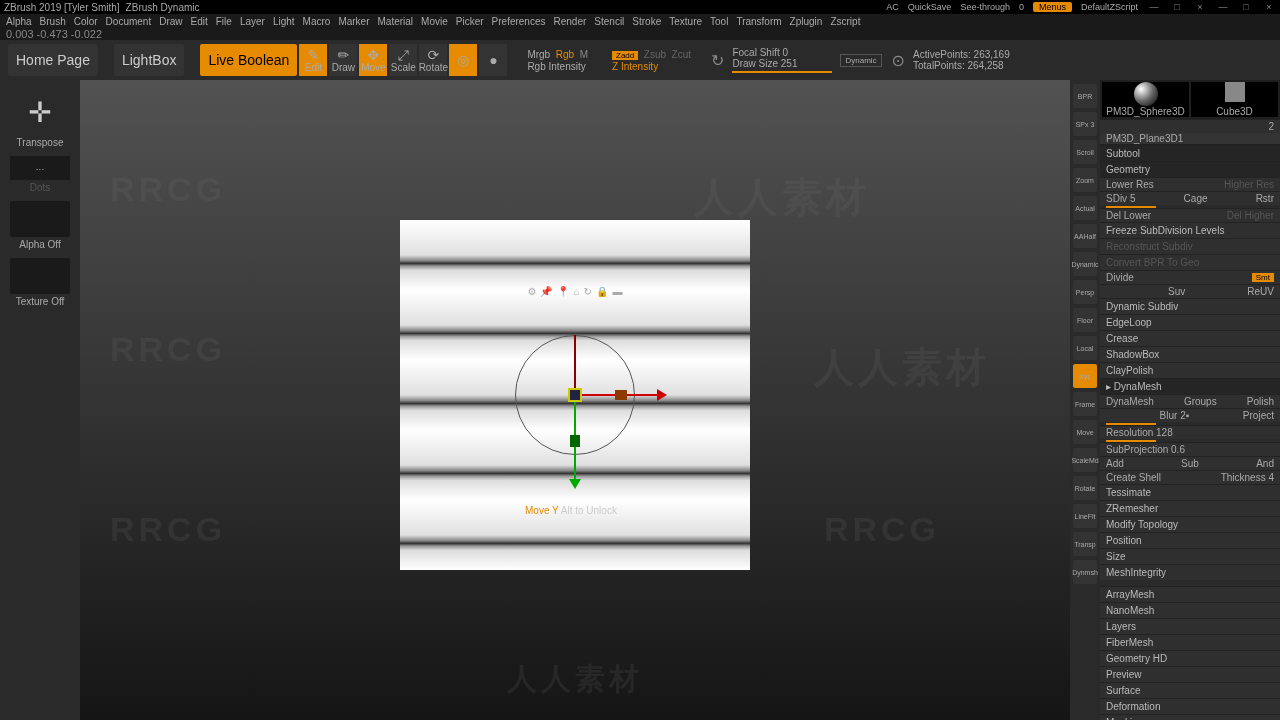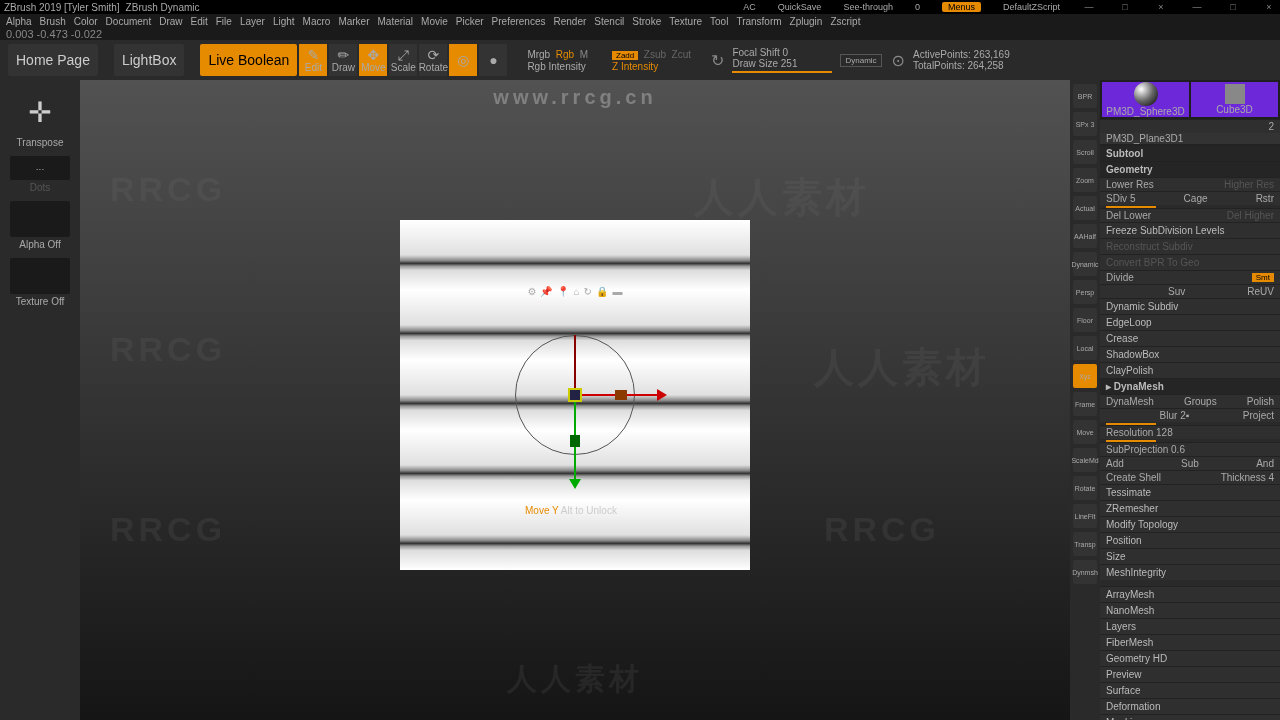--- a/index.html
+++ b/index.html
@@ -1,19 +1,19 @@
 <!DOCTYPE html>
 <html><head>
 <meta charset="utf-8">
 <style>
 *{margin:0;padding:0;box-sizing:border-box;font-family:Tahoma,Arial,sans-serif;font-size:10px;color:#aaa;user-select:none}
 body{background:#2a2a2a;width:1280px;height:720px;overflow:hidden;position:relative}
 .titlebar{height:14px;background:#000;display:flex;align-items:center;padding:0 4px;font-size:9px;color:#999}
 .titlebar .tseg{margin-right:6px}
-.titlebar .right{margin-left:auto;display:flex;gap:22px;align-items:flex-start}
+.titlebar .right{margin-left:auto;display:flex;gap:9px;align-items:flex-start}
 .titlebar .right span{font-size:9px}
 .menus-btn{background:#e68a00;color:#000;padding:0 6px;border-radius:2px}
 .wbtn{width:14px;text-align:center;color:#888}
 .menubar{height:14px;background:#1a1a1a;display:flex;gap:8px;padding:0 6px;align-items:center;font-size:9px;color:#888}
 .coord{height:12px;font-size:11px;color:#888;padding:0 6px;background:#1a1a1a}
 .toolbar{height:40px;background:#2a2a2a;display:flex;align-items:center;padding:0 8px;gap:2px}
 .toolbtn{height:32px;padding:0 8px;background:#333;border-radius:2px;display:flex;align-items:center;justify-content:center;font-size:14px;color:#ccc}
 .toolbtn.active{background:#e68a00;color:#000}
 .iconbtn{width:28px;height:32px;background:#333;display:flex;flex-direction:column;align-items:center;justify-content:center;font-size:8px}
 .iconbtn.active{background:#e68a00;color:#000}
@@ -49,24 +49,24 @@
 .g-center{position:absolute;width:14px;height:14px;left:-7px;top:-7px;background:#224;border:2px solid #cc0}
 .g-hint{position:absolute;bottom:-120px;left:-50px;font-size:11px;white-space:nowrap}
 .g-hint .h1{color:#e68a00}
 .g-hint .h2{color:#ccc}
 .icon-row{position:absolute;left:50%;top:66px;transform:translateX(-50%);display:flex;gap:4px;color:#222;font-size:12px}
 .sidepanel{width:30px;background:#2a2a2a;display:flex;flex-direction:column;gap:4px;padding:4px 2px;align-items:center}
 .sp-btn{width:24px;height:24px;background:#333;border-radius:2px;display:flex;align-items:center;justify-content:center;font-size:12px}
 .sp-btn.active{background:#e68a00;color:#000}
 .rightpanel{width:180px;background:#2a2a2a;display:flex;flex-direction:column;font-size:9px;overflow:hidden}
 .rp-tools{display:flex;height:50px;gap:2px;padding:2px;background:#1f1f1f}
-.rp-tool{flex:1;background:#6d28d9;display:flex;flex-direction:column;align-items:center;justify-content:center;font-size:8px}
+.rp-tool{flex:1;background:#000000;display:flex;flex-direction:column;align-items:center;justify-content:space-between;font-size:8px}
 .rp-subtool{height:14px;background:#333;padding:0 6px;display:flex;align-items:center;border-bottom:1px solid #222}
 .rp-section{padding:1px 6px;background:#2f2f2f;border-top:1px solid #222;color:#bbb;line-height:13px}
-.rp-section.hdr{background:#252525;font-weight:bold}
+.rp-section.hdr{background:#252525;font-weight:normal}
 .rp-row{display:flex;justify-content:space-between;align-items:center;padding:1px 6px;background:#2f2f2f;border-top:1px solid #222}
 .rp-row .dim{color:#555}
 .rp-slider{height:2px;background:#e68a00;width:50px;margin-top:1px}
 .orange-tag{background:#e68a00;color:#000;padding:0 4px;font-size:8px}
 </style>
 </head>
 <body>
 
 <div class="titlebar">
   <span class="tseg">ZBrush 2019 [Tyler Smith]</span>
@@ -187,21 +187,20 @@
       <div class="lp-box"></div>
       <span>Alpha Off</span>
     </div>
     <div class="lp-item">
       <div class="lp-box"></div>
       <span>Texture Off</span>
     </div>
   </div>
 
   <div class="canvas">
-    <div class="wm" style="top:6px;left:50%;transform:translateX(-50%);font-size:20px;color:rgba(200,200,200,.4)">www.rrcg.cn</div>
     <div class="wm" style="top:90px;left:30px">RRCG</div>
     <div class="wm" style="top:90px;right:200px;font-size:40px">人人素材</div>
     <div class="wm" style="top:250px;left:30px">RRCG</div>
     <div class="wm" style="top:430px;left:30px">RRCG</div>
     <div class="wm" style="bottom:20px;left:50%;transform:translateX(-50%);font-size:30px">人人素材</div>
     <div class="wm" style="top:260px;right:80px;font-size:40px">人人素材</div>
     <div class="wm" style="top:430px;right:130px">RRCG</div>
 
     <div class="doc">
       <div class="fold" style="top:0"></div>

